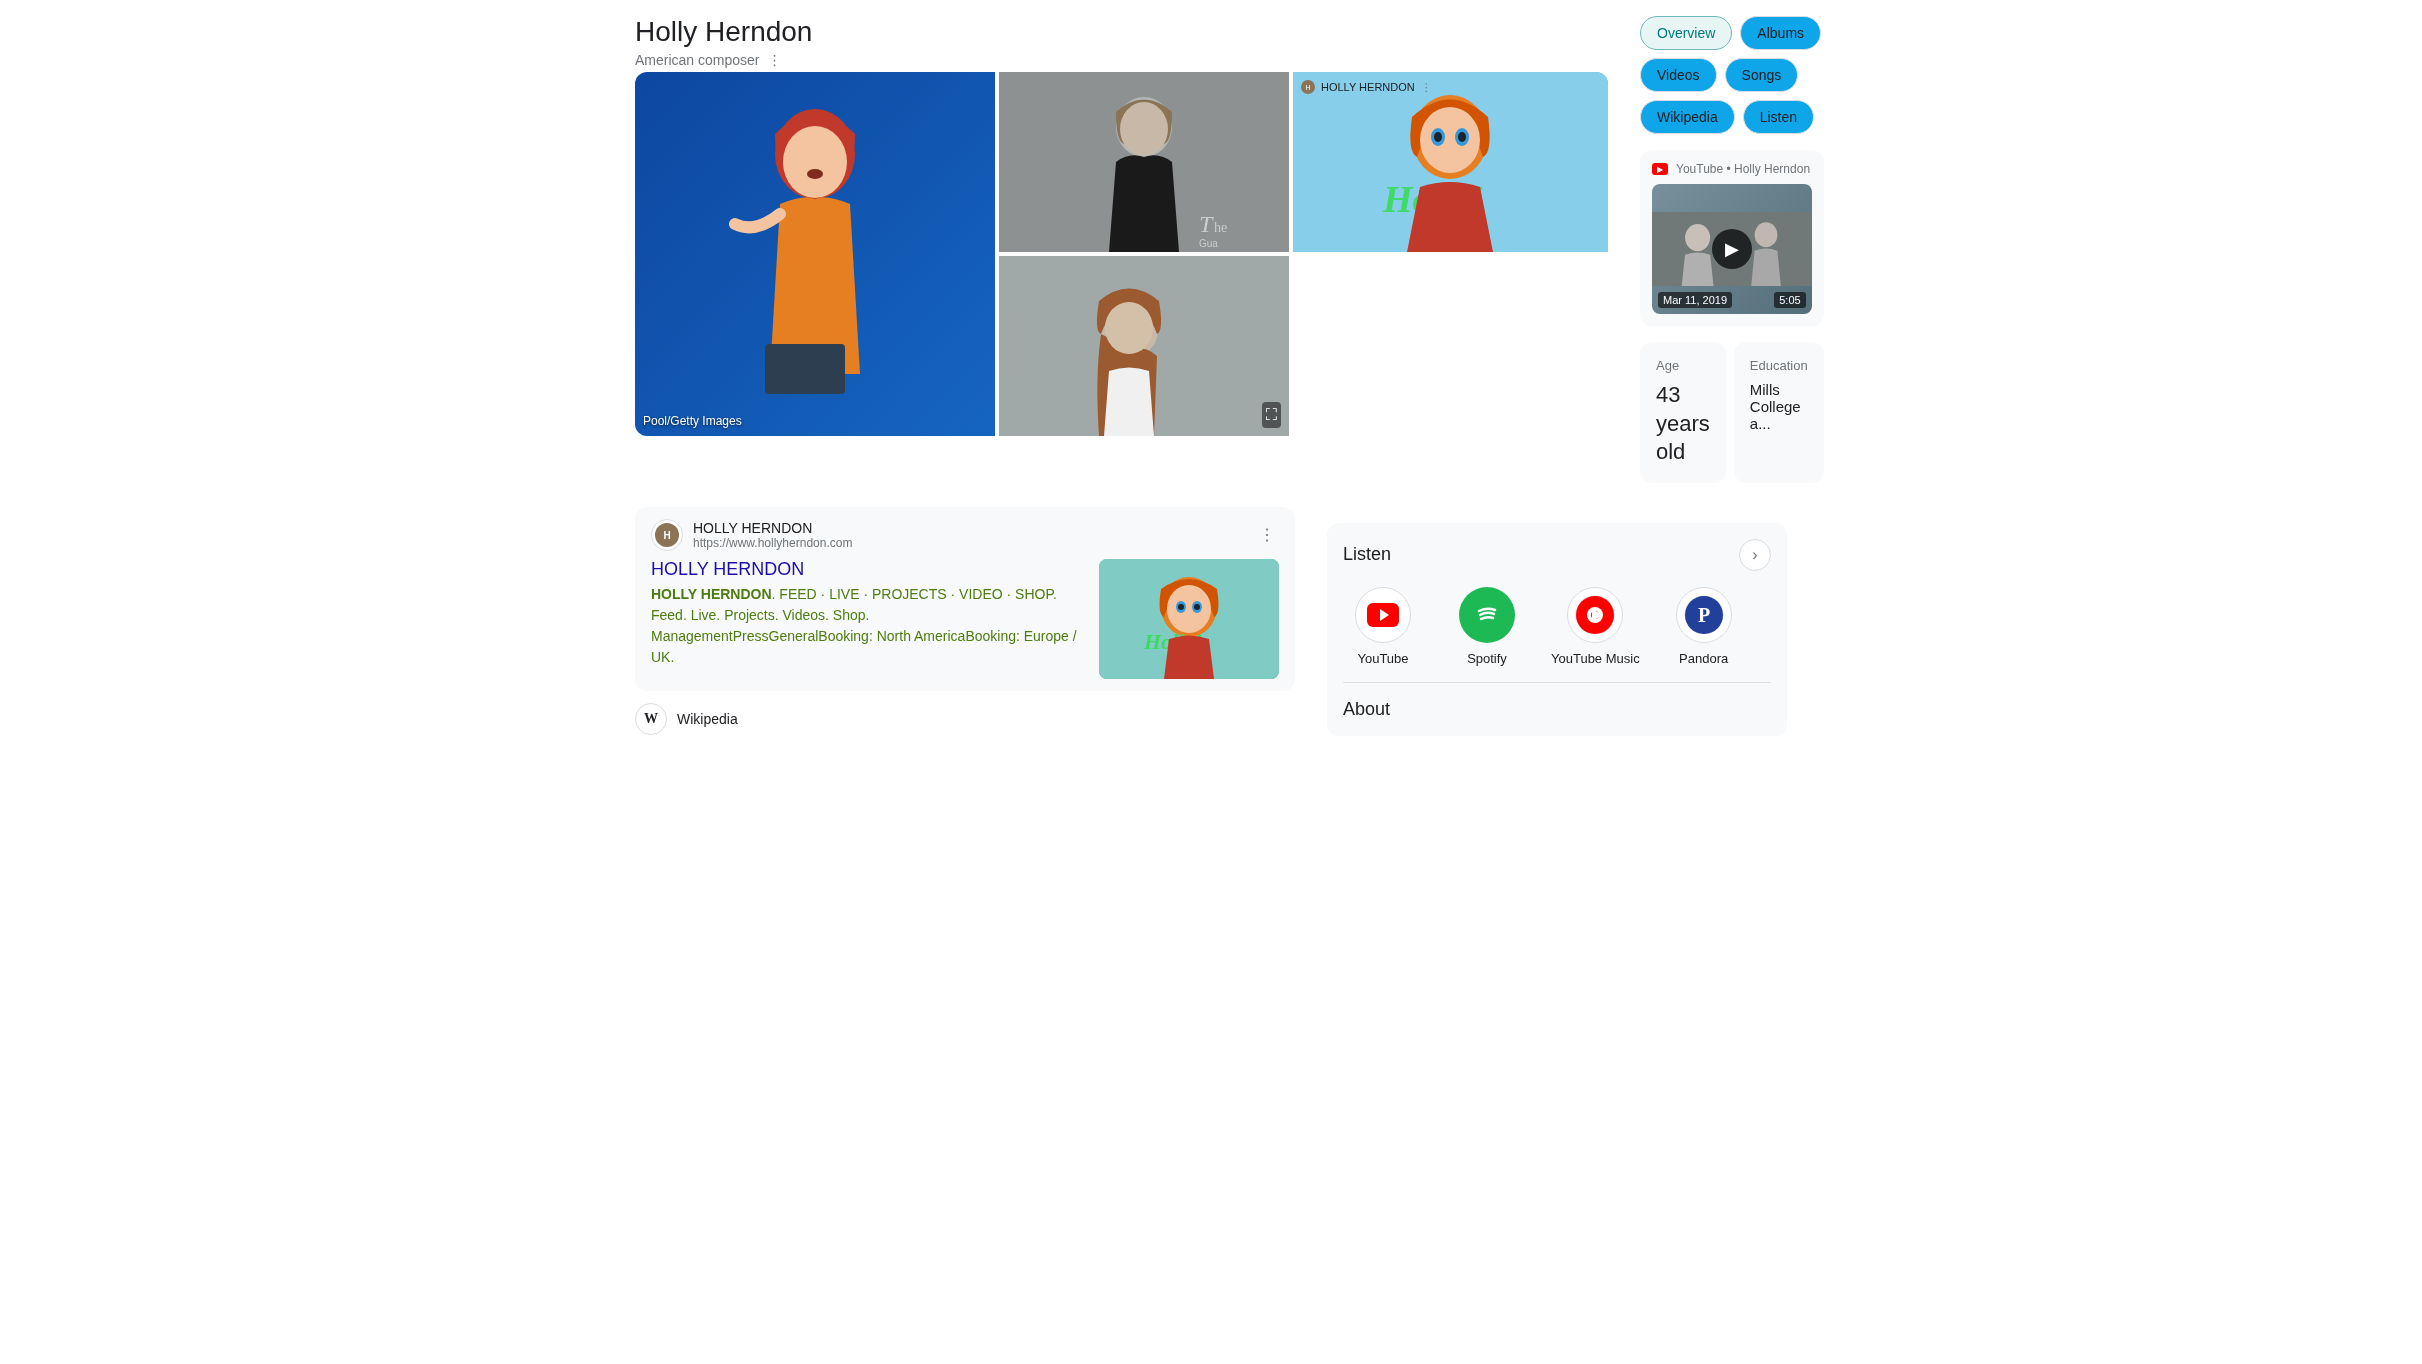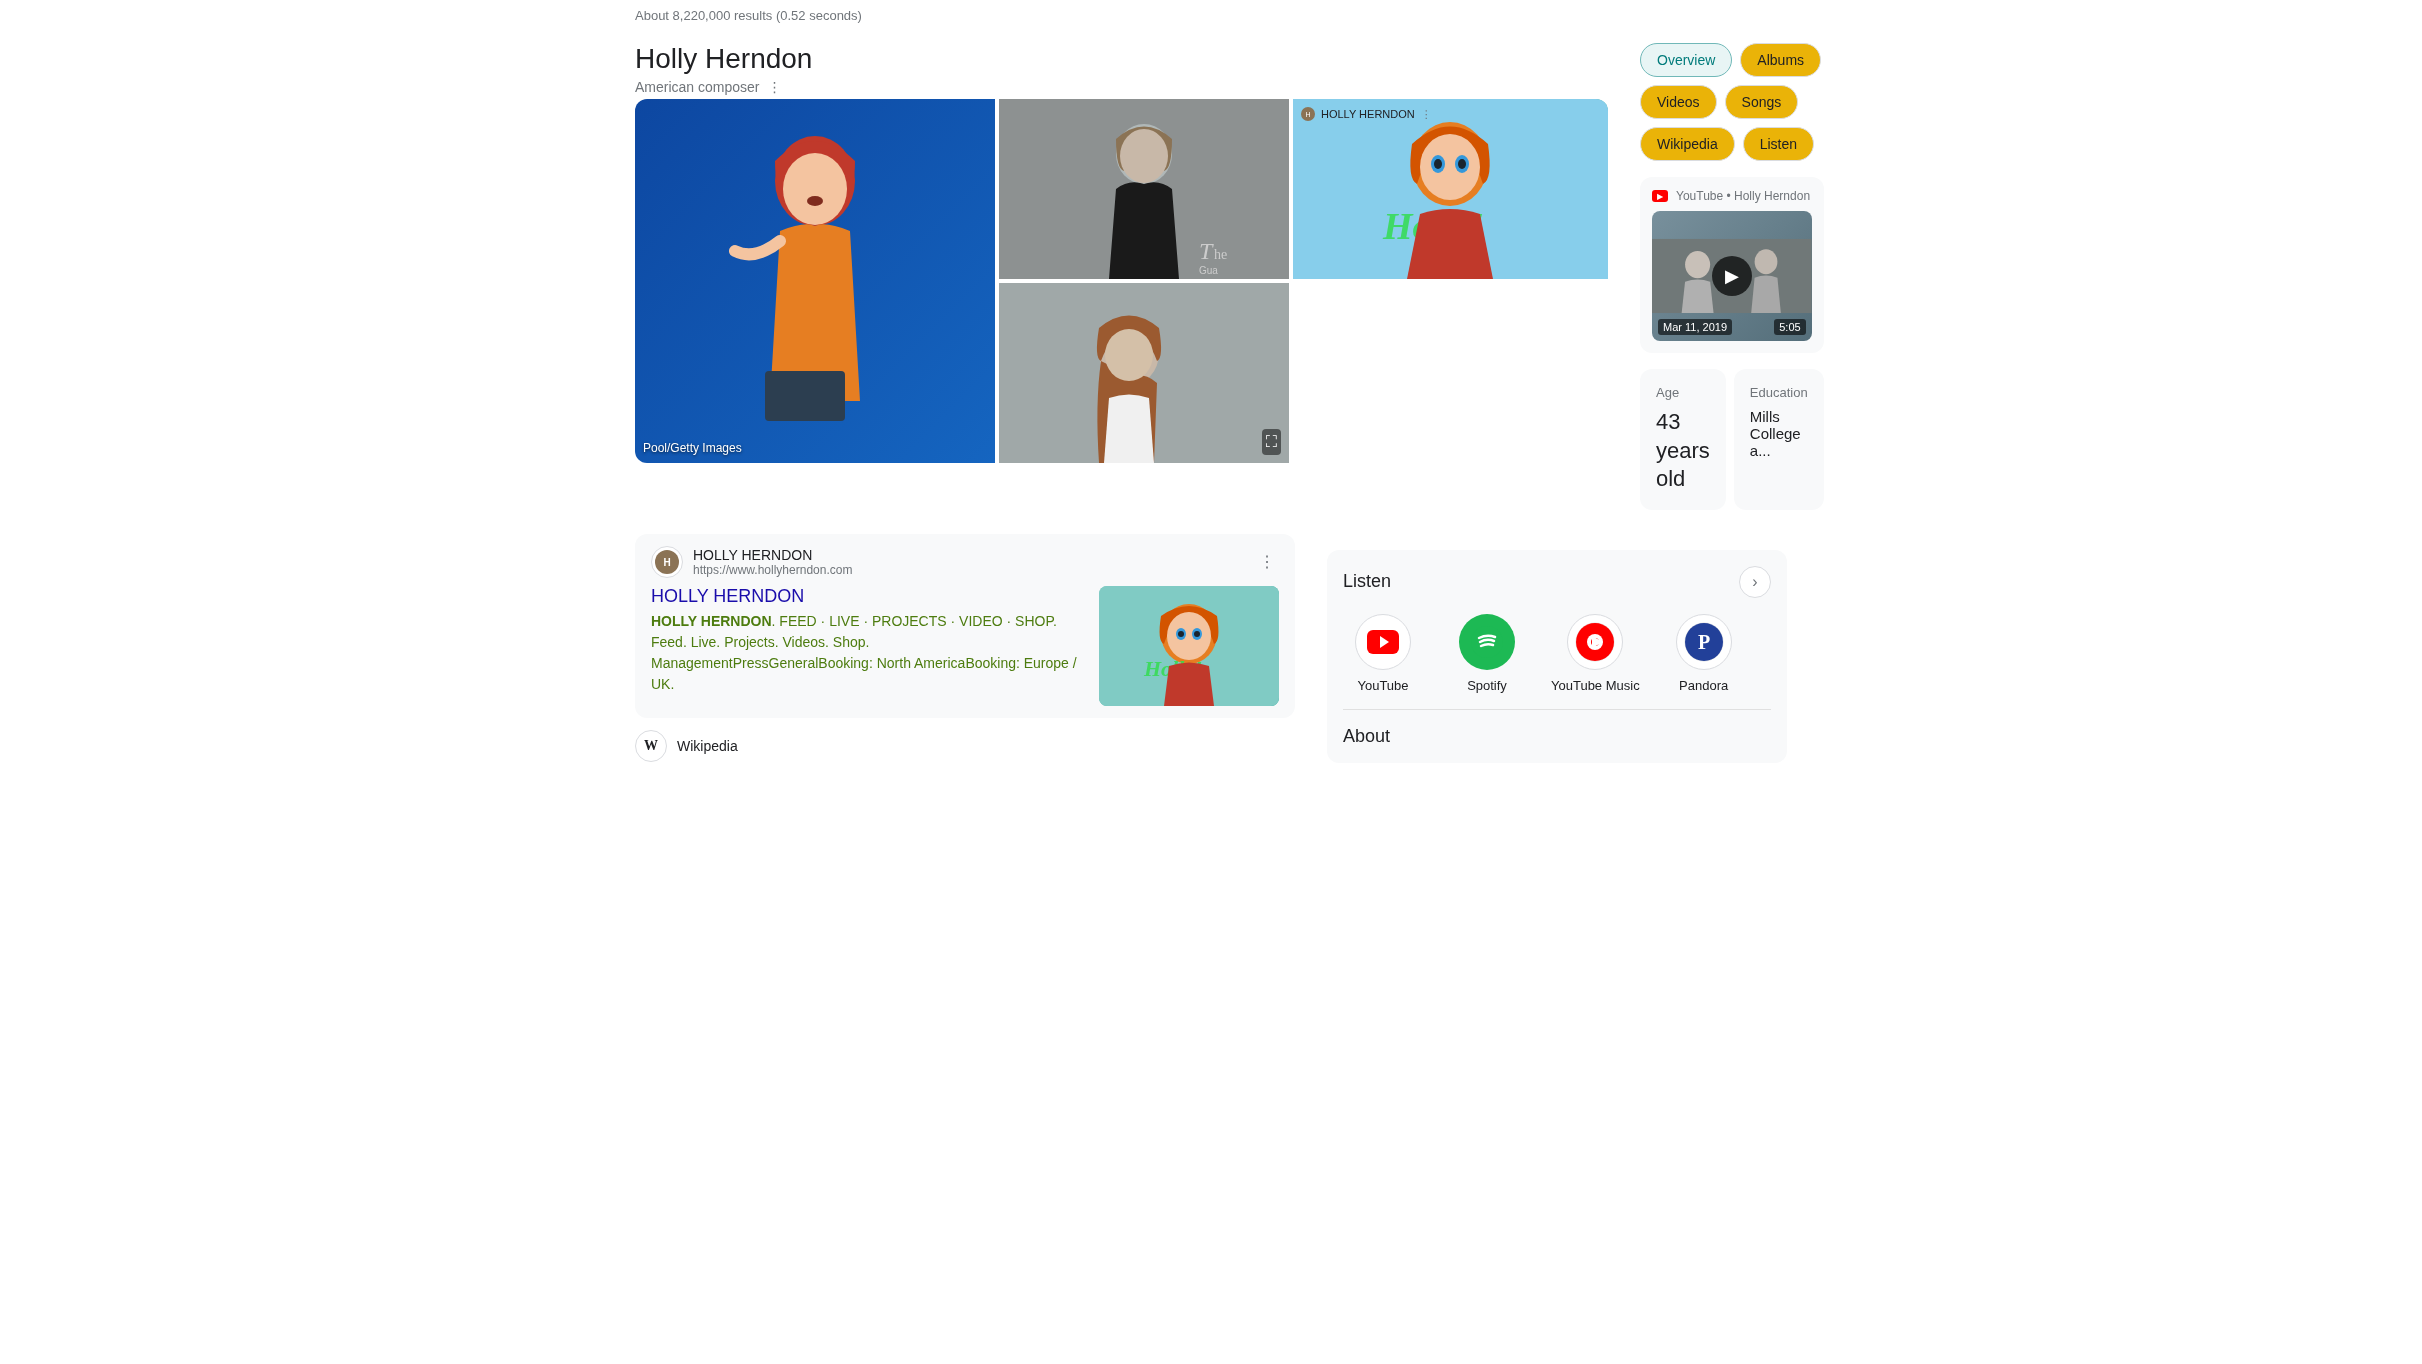--- a/index.html
+++ b/index.html
@@ -40,21 +40,21 @@
       display: flex;
       gap: 8px;
       margin-bottom: 16px;
       flex-wrap: wrap;
     }
 
     .nav-tab {
       padding: 8px 16px;
       border-radius: 20px;
       border: 1px solid #dadce0;
-      background: #eab308;
+      background: #0ea5e9;
       font-size: 14px;
       cursor: pointer;
       color: #202124;
       white-space: nowrap;
     }
 
     .nav-tab.active {
       border-color: #70b8b8;
       background: #e8f5f5;
       color: #007b7b;
@@ -473,21 +473,20 @@
     .holly-logo-thumb {
       background: linear-gradient(135deg, #80cbc4, #26a69a);
       position: relative;
     }
   </style>
 </head>
 <body>
 
 <div class="page-wrapper">
 
-  <div class="top-result-count">About 8,220,000 results (0.52 seconds)</div>
 
   <div class="knowledge-panel">
     <div class="top-section">
       <div class="top-left">
         <h1 class="entity-title">Holly Herndon</h1>
         <div class="entity-subtitle">
           <span>American composer</span>
           <span class="dots-icon">⋮</span>
         </div>
 

